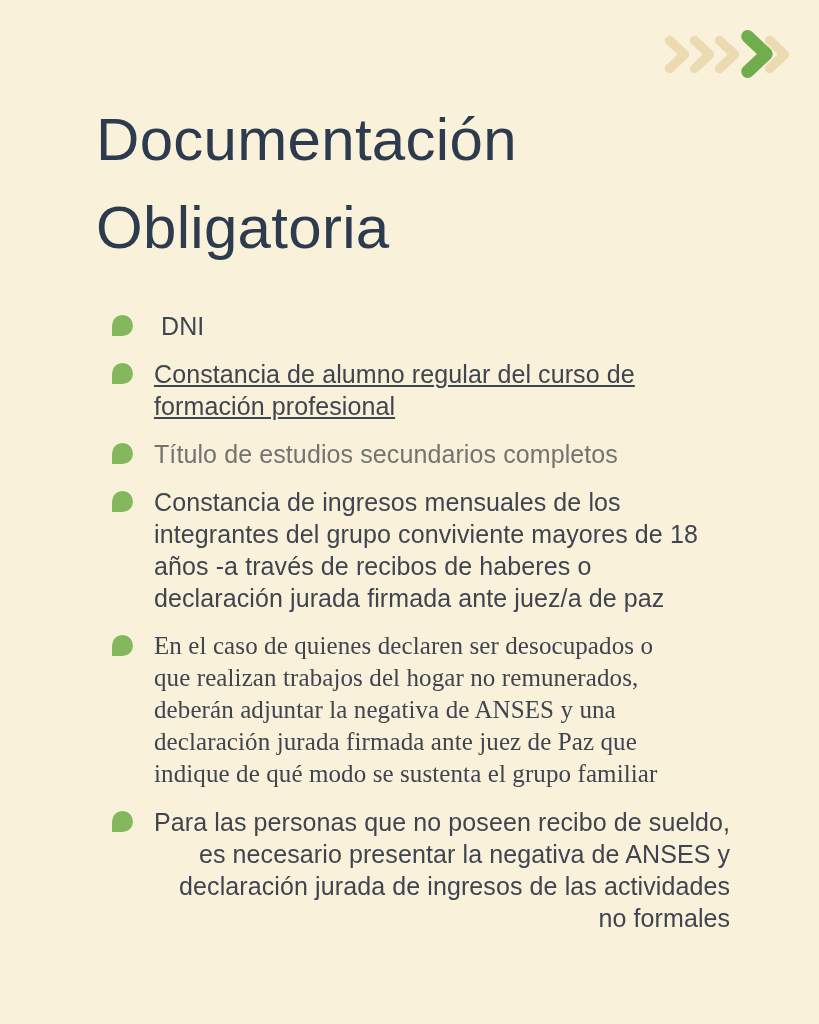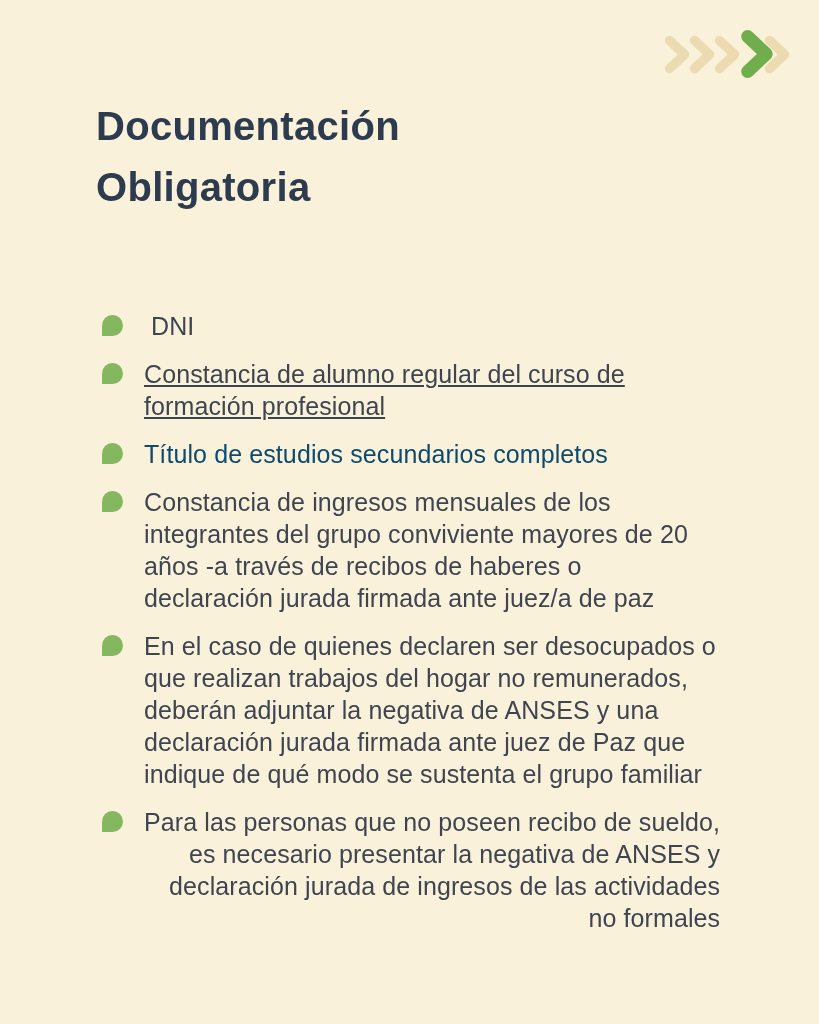--- a/index.html
+++ b/index.html
@@ -21,33 +21,33 @@
     align-items: center;
   }
   .chevron { display: block; margin-left: -7px; }
   .chevron.emphasis { position: relative; z-index: 2; margin-left: -6px; margin-right: -9px; }
 
   
   .page-title {
     position: absolute;
     left: 96px;
     top: 96px;
-    font-size: 40px;
-    font-weight: 700;
+    font-size: 60px;
+    font-weight: 400;
     color: #2d3b4e;
-    line-height: 61px;
+    line-height: 88px;
     letter-spacing: 0.3px;
     white-space: pre-line;
     margin: 0;
   }
 
   
   .doc-list {
     position: absolute;
-    left: 102px;
+    left: 112px;
     top: 310px;
     width: 672px;
   }
   .doc-item {
     display: flex;
     align-items: flex-start;
     margin-bottom: 16px;
   }
   .leaf-bullet {
     width: 21px;
@@ -97,34 +97,34 @@
   </div>
 
   <div class="doc-item">
     <span class="leaf-bullet" style="background: rgb(132, 184, 95);"></span>
     <p class="doc-item-text" style="color: rgb(62, 69, 81); text-decoration: underline;">Constancia de alumno regular del curso de
 formación profesional</p>
   </div>
 
   <div class="doc-item">
     <span class="leaf-bullet" style="background: rgb(132, 184, 95);"></span>
-    <p class="doc-item-text" style="color: #0c4a6e;">Título de estudios secundarios completos</p>
+    <p class="doc-item-text" style="color: #737373;">Título de estudios secundarios completos</p>
   </div>
 
   <div class="doc-item">
     <span class="leaf-bullet" style="background: rgb(132, 184, 95);"></span>
     <p class="doc-item-text" style="color: rgb(62, 69, 81);">Constancia de ingresos mensuales de los
-integrantes del grupo conviviente mayores de 20
+integrantes del grupo conviviente mayores de 18
 años -a través de recibos de haberes o
 declaración jurada firmada ante juez/a de paz</p>
   </div>
 
   <div class="doc-item">
     <span class="leaf-bullet" style="background: rgb(132, 184, 95);"></span>
-    <p class="doc-item-text" style="color: rgb(62, 69, 81);">En el caso de quienes declaren ser desocupados o
+    <p class="doc-item-text" style="color: rgb(62, 69, 81); font-family: Liberation Serif, serif;">En el caso de quienes declaren ser desocupados o
 que realizan trabajos del hogar no remunerados,
 deberán adjuntar la negativa de ANSES y una
 declaración jurada firmada ante juez de Paz que
 indique de qué modo se sustenta el grupo familiar</p>
   </div>
 
   <div class="doc-item">
     <span class="leaf-bullet" style="background: rgb(132, 184, 95);"></span>
     <p class="doc-item-text" style="color: rgb(62, 69, 81); text-align: right;">Para las personas que no poseen recibo de sueldo,
 es necesario presentar la negativa de ANSES y

